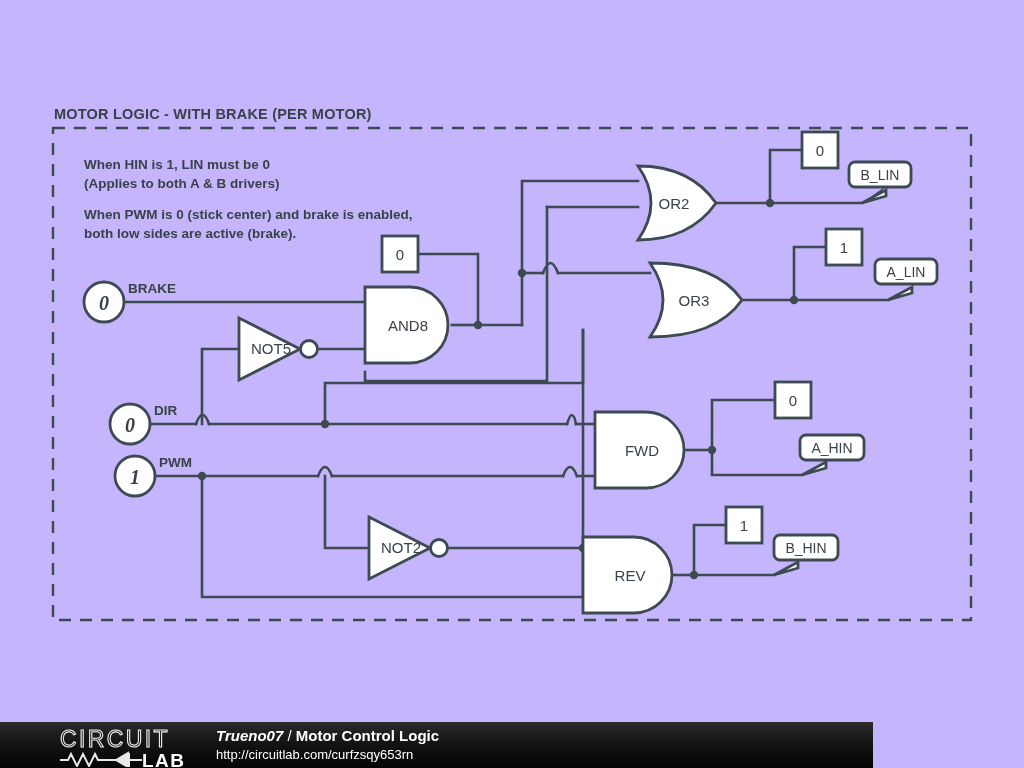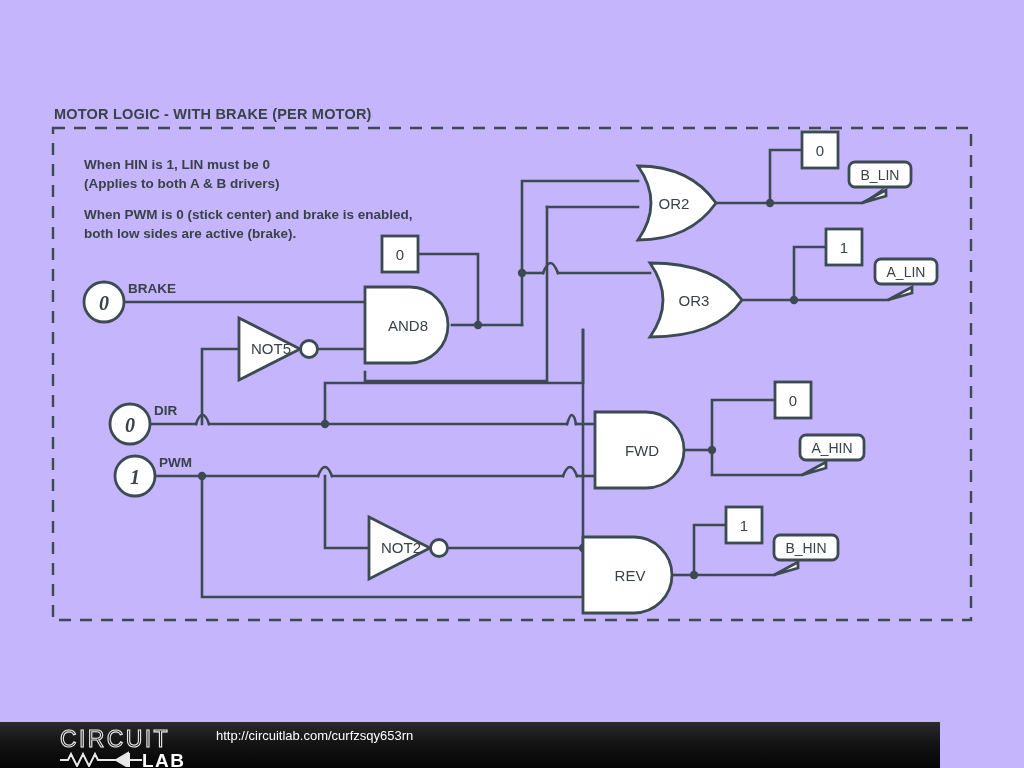--- a/index.html
+++ b/index.html
@@ -5,21 +5,21 @@
 <style>
   html,body{margin:0;padding:0;background:#ffffff;}
   body{width:1024px;height:768px;overflow:hidden;
        font-family:"Liberation Sans","DejaVu Sans",sans-serif;}
   #stage{position:relative;width:1024px;height:768px;background:#c4b5fd;}
 
   
   #schematic{position:absolute;left:0;top:0;width:1024px;height:712px;}
 
   
-  #footer{position:absolute;left:0;top:722px;width:940px;height:46px;
+  #footer{position:absolute;left:0;top:722px;width:873px;height:46px;
           background:linear-gradient(to bottom,#2b2b2b 0%,#141414 45%,#050505 100%);
           overflow:hidden;}
   #logo{position:absolute;left:58px;top:3px;width:140px;height:42px;}
   #credits{position:absolute;left:216px;top:4px;color:#ffffff;}
   #credit-line1{font-size:15px;line-height:19px;white-space:nowrap;}
   #credit-user{font-style:italic;font-weight:bold;}
   #credit-sep{font-weight:normal;}
   #credit-proj{font-weight:bold;}
   #credit-url{font-size:13px;line-height:19px;white-space:nowrap;font-weight:normal;}
 </style>
@@ -245,17 +245,20 @@
       <g stroke="#e8e8e8" stroke-width="2" fill="none">
         <path d="M2 35 H10 L13 29 L19 41 L25 29 L31 41 L37 29 L40 35 H58"></path>
         <path d="M58 35 L70 28 L70 42 Z" fill="#e8e8e8" stroke="#e8e8e8"></path>
         <path d="M71 28 V42"></path>
         <path d="M71 35 H84"></path>
       </g>
       <text x="84" y="42" font-family="Liberation Sans, sans-serif" font-size="19" font-weight="bold" fill="#ffffff" letter-spacing="1.5">LAB</text>
     </svg>
 
     <div id="credits">
+      <div id="credit-line1">
+        <span id="credit-user">Trueno07</span><span id="credit-sep"> / </span><span id="credit-proj">Motor Control Logic</span>
+      </div>
       <div id="credit-url">http://circuitlab.com/curfzsqy653rn</div>
     </div>
 
   </div>
 </div>
 
 </body></html>

